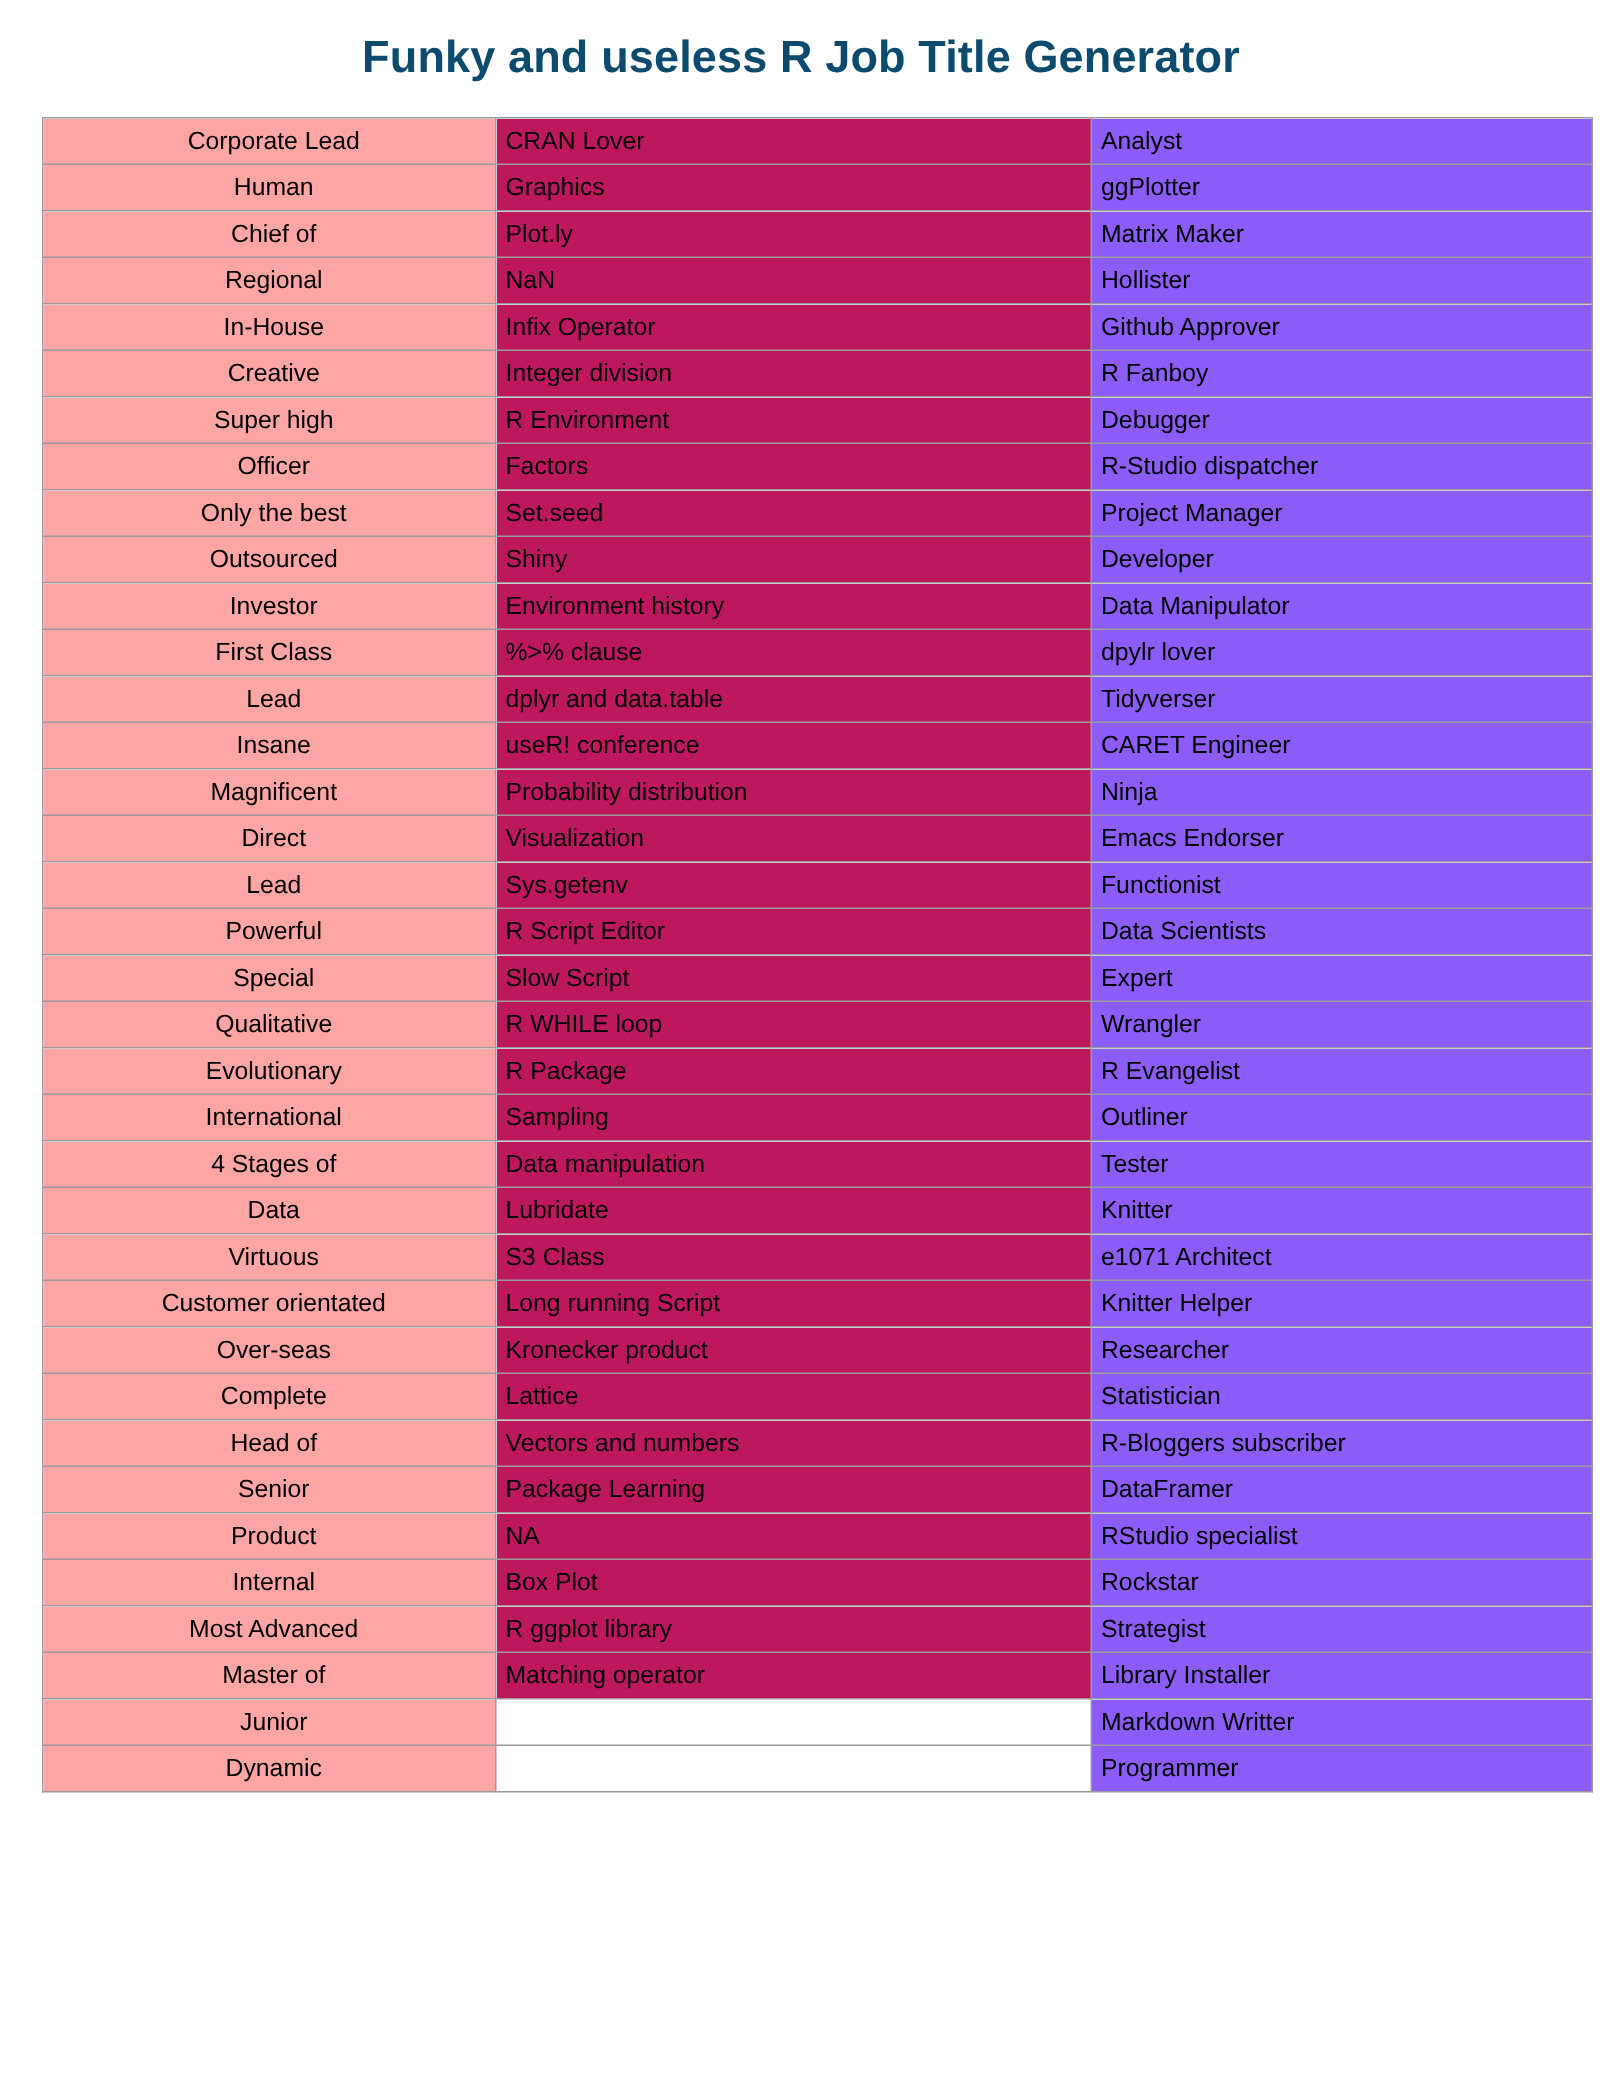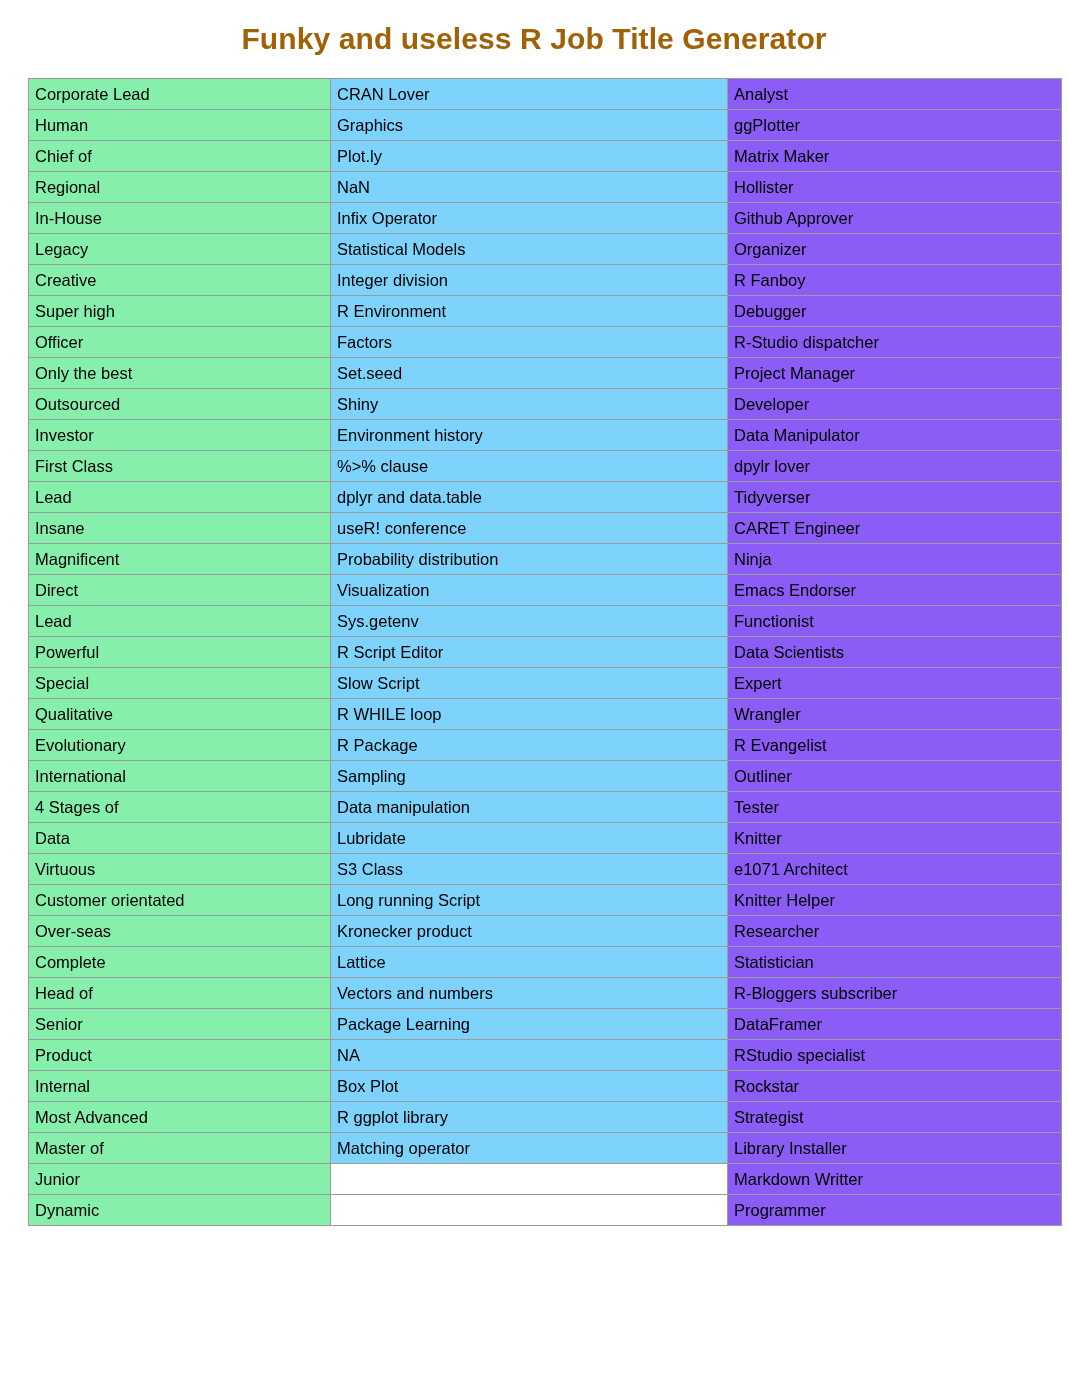--- a/index.html
+++ b/index.html
@@ -17,21 +17,21 @@
   .page {
     position: relative;
     width: 1068px;
     height: 1384px;
     box-sizing: border-box;
   }
   .title {
     text-align: center;
     font-size: 30px;
     font-weight: bold;
-    color: #a16207;
+    color: #0c4a6e;
     padding-top: 22px;
     padding-bottom: 22px;
     letter-spacing: 0.1px;
   }
   .table-wrap {
     margin: 0 auto;
     width: 1012px;
   }
   table.grid {
     border-collapse: collapse;
@@ -41,22 +41,22 @@
   table.grid td {
     border: 1px solid #9b9b9b;
     height: 30px;
     padding: 0 0 0 6px;
     font-size: 16.5px;
     line-height: 30px;
     white-space: nowrap;
     overflow: hidden;
     vertical-align: middle;
   }
-  td.col-a { background: #86efac; width: 295px; }
-  td.col-b { background: #7dd3fc; width: 390px; }
+  td.col-a { background: #fca5a5; width: 295px; text-align: center; }
+  td.col-b { background: #be185d; width: 390px; }
   td.col-c { background: #8b5cf6; width: 327px; }
   td.empty { background: #ffffff; border: 1px solid #9b9b9b; }
 </style>
 </head>
 <body>
 
 <div class="page">
 
   <div class="title">Funky and useless R Job Title Generator</div>
 
@@ -82,25 +82,20 @@
             <td class="col-a">Regional</td>
             <td class="col-b">NaN</td>
             <td class="col-c">Hollister</td>
           </tr>
           <tr>
             <td class="col-a">In-House</td>
             <td class="col-b">Infix Operator</td>
             <td class="col-c">Github Approver</td>
           </tr>
           <tr>
-            <td class="col-a">Legacy</td>
-            <td class="col-b">Statistical Models</td>
-            <td class="col-c">Organizer</td>
-          </tr>
-          <tr>
             <td class="col-a">Creative</td>
             <td class="col-b">Integer division</td>
             <td class="col-c">R Fanboy</td>
           </tr>
           <tr>
             <td class="col-a">Super high</td>
             <td class="col-b">R Environment</td>
             <td class="col-c">Debugger</td>
           </tr>
           <tr>

